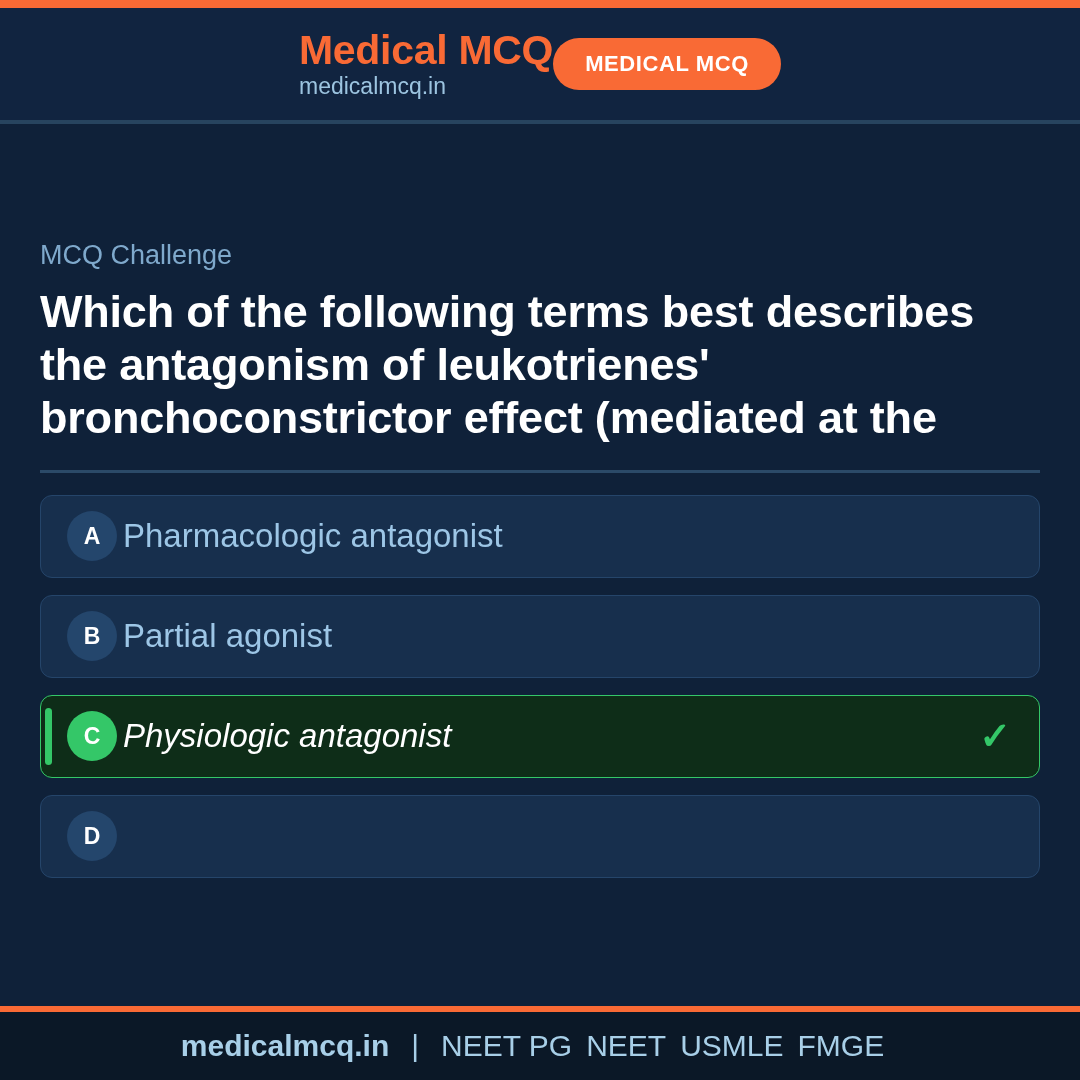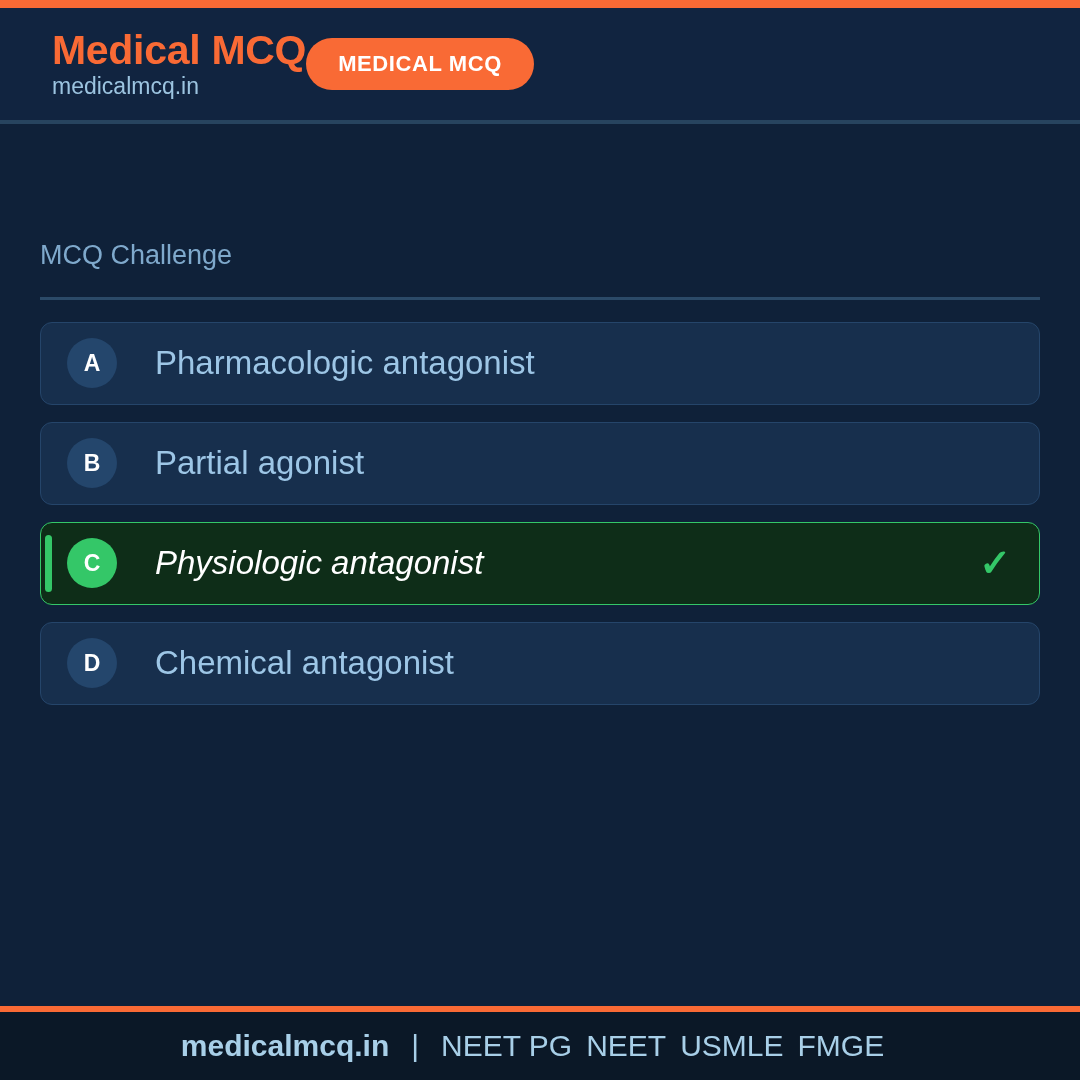--- a/index.html
+++ b/index.html
@@ -30,21 +30,21 @@
     flex: 0 0 auto;
   }
 
   
   .header {
     flex: 0 0 auto;
     height: 112px;
     background: #112440;
     display: flex;
     align-items: center;
-    justify-content: flex-start;
+    justify-content: center;
     padding: 0 52px 0 52px;
     box-sizing: border-box;
     position: relative;
   }
   .brand {
     display: flex;
     flex-direction: column;
     justify-content: center;
     gap: 2px;
   }
@@ -135,21 +135,21 @@
     font-size: 23px;
     font-weight: bold;
     display: flex;
     align-items: center;
     justify-content: center;
     flex: 0 0 auto;
   }
   .option .opt-text {
     color: #9dc6e6;
     font-size: 33px;
-    margin-left: 38px;
+    margin-left: 6px;
     line-height: 1.1;
   }
   .option .tick {
     display: none;
   }
 
   
   .option.correct {
     background: #0e2d18;
     border: 1px solid #34c768;
@@ -231,20 +231,21 @@
     <div class="brand">
       <div class="brand-title">Medical MCQ</div>
       <div class="brand-sub">medicalmcq.in</div>
     </div>
     <div class="header-badge">MEDICAL MCQ</div>
     <div class="header-rule"></div>
   </div>
 
   <div class="main">
     <div class="kicker">MCQ Challenge</div>
+    <div class="question">Which of the following terms best describes the antagonism of leukotrienes' bronchoconstrictor effect (mediated at the</div>
     <div class="q-rule"></div>
 
     <div class="options">
 
       <div class="option">
         <div class="badge">A</div>
         <div class="opt-text">Pharmacologic antagonist</div>
 
       </div>
 
@@ -256,21 +257,20 @@
 
       <div class="option correct">
         <div class="accent-bar"></div>
         <div class="badge">C</div>
         <div class="opt-text">Physiologic antagonist</div>
         <div class="tick">✓</div>
       </div>
 
       <div class="option">
         <div class="badge">D</div>
-        <div class="opt-text">Chemical antagonist</div>
 
       </div>
 
     </div>
   </div>
 
   <div class="footer-accent"></div>
   <div class="footer">
     <div class="footer-inner">
       <span class="footer-site">medicalmcq.in</span>

